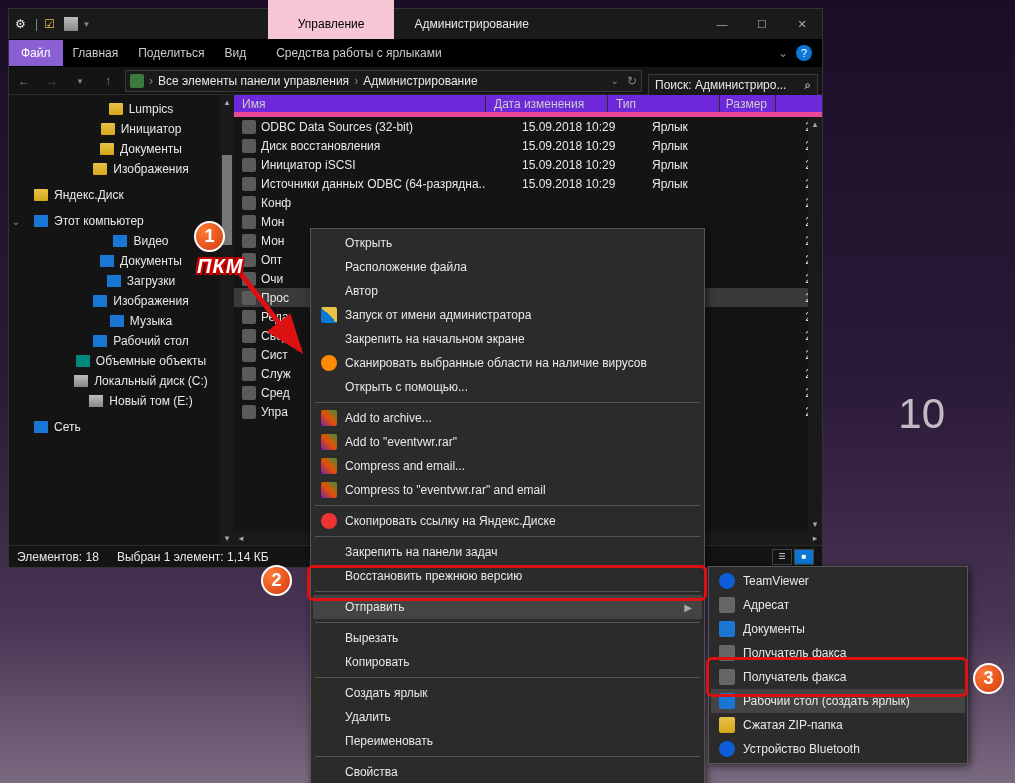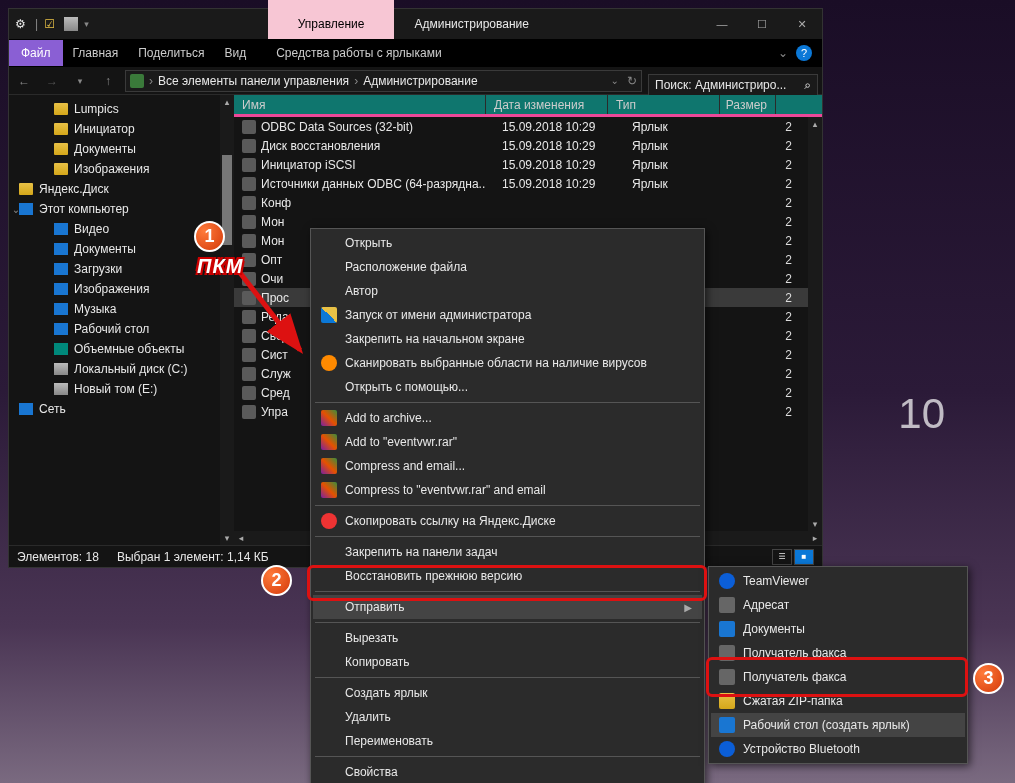--- a/index.html
+++ b/index.html
@@ -25,40 +25,40 @@
 .pathbar { height: 28px; display: flex; align-items: center; gap: 6px; padding: 0 4px; background: #141414; border-bottom: 1px solid #2a2a2a; }
 .nav-btn { width: 22px; height: 22px; display: flex; align-items: center; justify-content: center; color: #888; }
 .breadcrumb { flex: 1; display: flex; align-items: center; border: 1px solid #3a3a3a; background: #1a1a1a; height: 22px; padding: 0 4px; gap: 2px; }
 .bc-ico { width: 14px; height: 14px; background: #3a7a3a; border-radius: 2px; }
 .bc-sep { color: #888; padding: 0 3px; }
 .search { width: 170px; border: 1px solid #3a3a3a; background: #1a1a1a; height: 22px; display: flex; align-items: center; padding: 0 6px; color: #888; gap: 4px; margin-top: 8px; }
 
 .body-area { flex: 1; display: flex; overflow: hidden; }
 .sidebar { width: 225px; background: #141414; overflow-y: auto; padding: 4px 0; }
 .sb-item { display: flex; align-items: center; gap: 6px; padding: 3px 6px 3px 28px; color: #eee; position: relative; }
-.sb-item.l0 { padding-left: 45px; }
+.sb-item.l0 { padding-left: 45px; justify-content: center; }
 .sb-item.top { padding-left: 28px; }
-.sb-item.root { padding-left: 10px; }
+.sb-item.root { padding-left: 25px; margin-top: 6px; }
 .sb-ico { width: 14px; height: 12px; display: inline-block; flex-shrink: 0; }
 .sb-chevron { position: absolute; left: 0; color: #888; font-size: 10px; width: 14px; text-align: center; }
 .folder { background: linear-gradient(#e8c146, #d4a71a); border-radius: 1px; }
 .disk { background: linear-gradient(#bbb, #888); }
 .main { flex: 1; display: flex; flex-direction: column; overflow: hidden; }
-.headers { display: flex; height: 22px; border-bottom: 3px solid #ec4899; background: #0f766e; align-items: center; }
+.headers { display: flex; height: 22px; border-bottom: 5px solid #ec4899; background: #6d28d9; align-items: center; }
 .col { padding: 0 8px; color: #ccc; border-right: 1px solid #2a2a2a; height: 100%; display: flex; align-items: center; }
 .col.name { width: 252px; }
 .col.date { width: 122px; }
 .col.type { width: 112px; }
 .col.size { width: 56px; justify-content: flex-end; }
 .rows { flex: 1; }
 .row { display: flex; height: 19px; align-items: center; gap: 8px; }
 .row.selected { background: #3a3a3a; }
 .cell { padding: 0 8px; white-space: nowrap; overflow: hidden; text-overflow: ellipsis; }
 .cell.name { width: 252px; display: flex; align-items: center; gap: 5px; }
-.cell.date { width: 122px; }
+.cell.date { width: 122px; margin-left: 20px; }
 .cell.type { width: 112px; }
 .cell.size { width: 56px; text-align: right; color: #ddd; }
 .row-ico { width: 14px; height: 14px; flex-shrink: 0; background: #5a5a5a; border-radius: 2px; }
 .status { height: 22px; display: flex; align-items: center; padding: 0 8px; gap: 18px; background: #141414; border-top: 1px solid #2a2a2a; }
 .status .right-icons { margin-left: auto; display: flex; gap: 2px; }
 .view-btn { width: 20px; height: 16px; border: 1px solid #444; display: flex; align-items: center; justify-content: center; }
 .view-btn.active { background: #0b78d7; }
 .scrollbar-v { position: absolute; right: 0; top: 0; bottom: 0; width: 14px; background: #1a1a1a; }
 .scrollbar-v .thumb { position: absolute; left: 2px; right: 2px; top: 60px; height: 90px; background: #777; }
 .scrollbar-v .arrow { position: absolute; left: 0; right: 0; height: 14px; text-align: center; color: #aaa; font-size: 9px; line-height: 14px; }
@@ -511,27 +511,27 @@
       <span>Документы</span>
     </div>
   <div class="sub-item">
       <span class="ctx-ico ico-gray"></span>
       <span>Получатель факса</span>
     </div>
   <div class="sub-item fax2">
       <span class="ctx-ico ico-gray"></span>
       <span>Получатель факса</span>
     </div>
+  <div class="sub-item desktop-item">
+      <span class="ctx-ico ico-blue"></span>
+      <span>Рабочий стол (создать ярлык)</span>
+    </div>
   <div class="sub-item">
       <span class="ctx-ico folder"></span>
       <span>Сжатая ZIP-папка</span>
-    </div>
-  <div class="sub-item desktop-item">
-      <span class="ctx-ico ico-blue"></span>
-      <span>Рабочий стол (создать ярлык)</span>
     </div>
   <div class="sub-item">
       <span class="ctx-ico ico-bt"></span>
       <span>Устройство Bluetooth</span>
     </div>
 </div>
 
 <div class="red-highlight hl-send"></div>
 <div class="red-highlight hl-desktop"></div>
 

